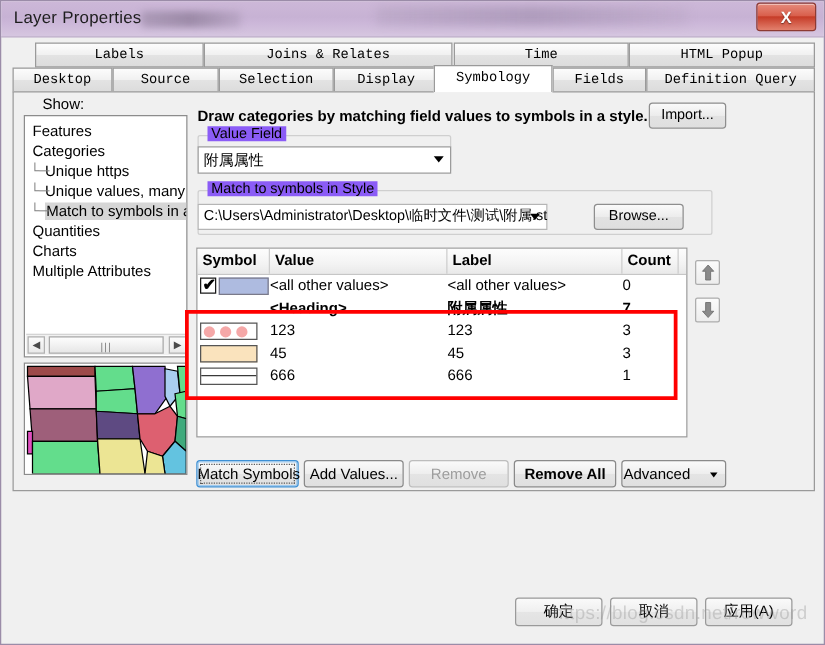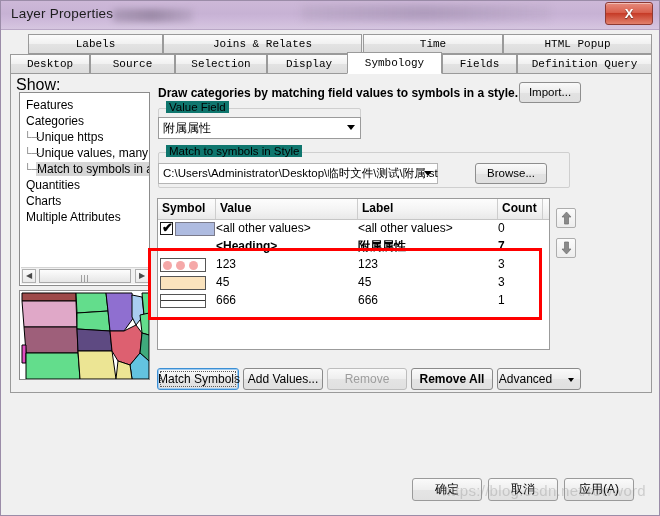--- a/index.html
+++ b/index.html
@@ -109,22 +109,22 @@
     box-sizing: border-box;
     background: #f0f0f0;
     border-left: 1px solid #9a9a9a;
     border-right: 1px solid #9a9a9a;
     border-bottom: 1px solid #9a9a9a;
     border-top: 1px solid #9a9a9a;
   }
 
   
   #show-label {
-    position: absolute; left: 5px; top: 2px;
-    font-size: 16px; color: #000;
+    position: absolute; left: 23px; top: 2px;
+    font-size: 12px; color: #000;
   }
   #tree {
     position: absolute; left: 8px; top: 18px;
     width: 131px; height: 194px;
     box-sizing: border-box;
     background: #fff;
     border: 1px solid #8c8c8c;
     overflow: hidden;
   }
   .tree-item {
@@ -207,21 +207,21 @@
   }
   .groupbox {
     position: absolute;
     box-sizing: border-box;
     border: 1px solid #cfcfcf;
     border-radius: 2px;
   }
   .grouptitle {
     position: absolute;
     top: -8px; left: 7px;
-    background: #0f766e;
+    background: #8b5cf6;
     padding: 0 3px;
     font-size: 11.5px; color: #000;
   }
   #valuefield-box { left: 1px; top: 30px; width: 203px; height: 30px; }
   #match-box { left: 1px; top: 74px; width: 412px; height: 36px; }
 
   .combo {
     position: absolute;
     box-sizing: border-box;
     background: #fff;

